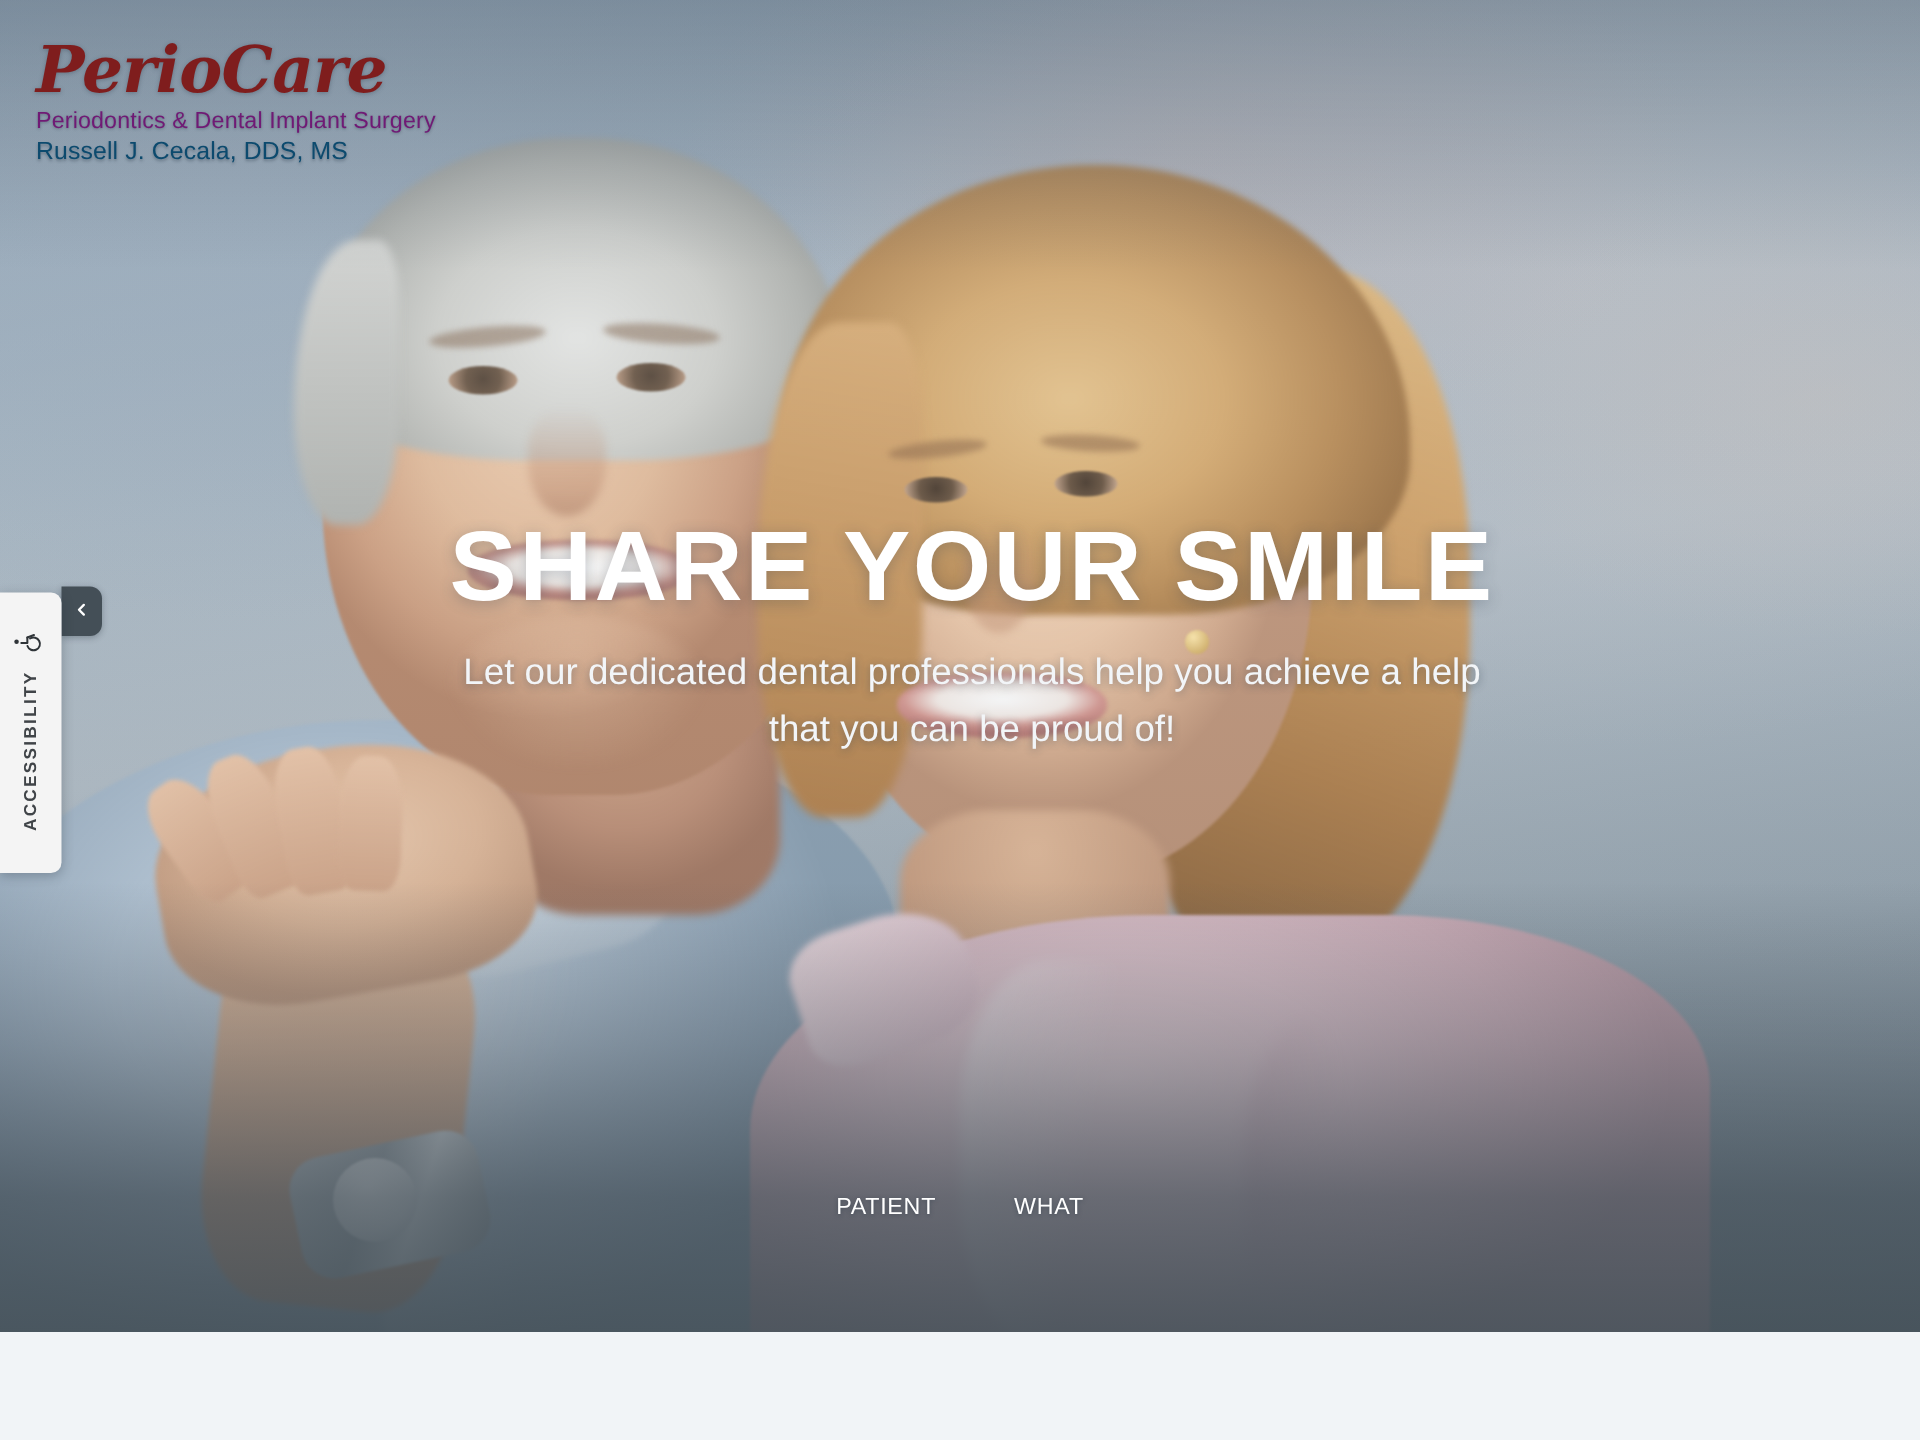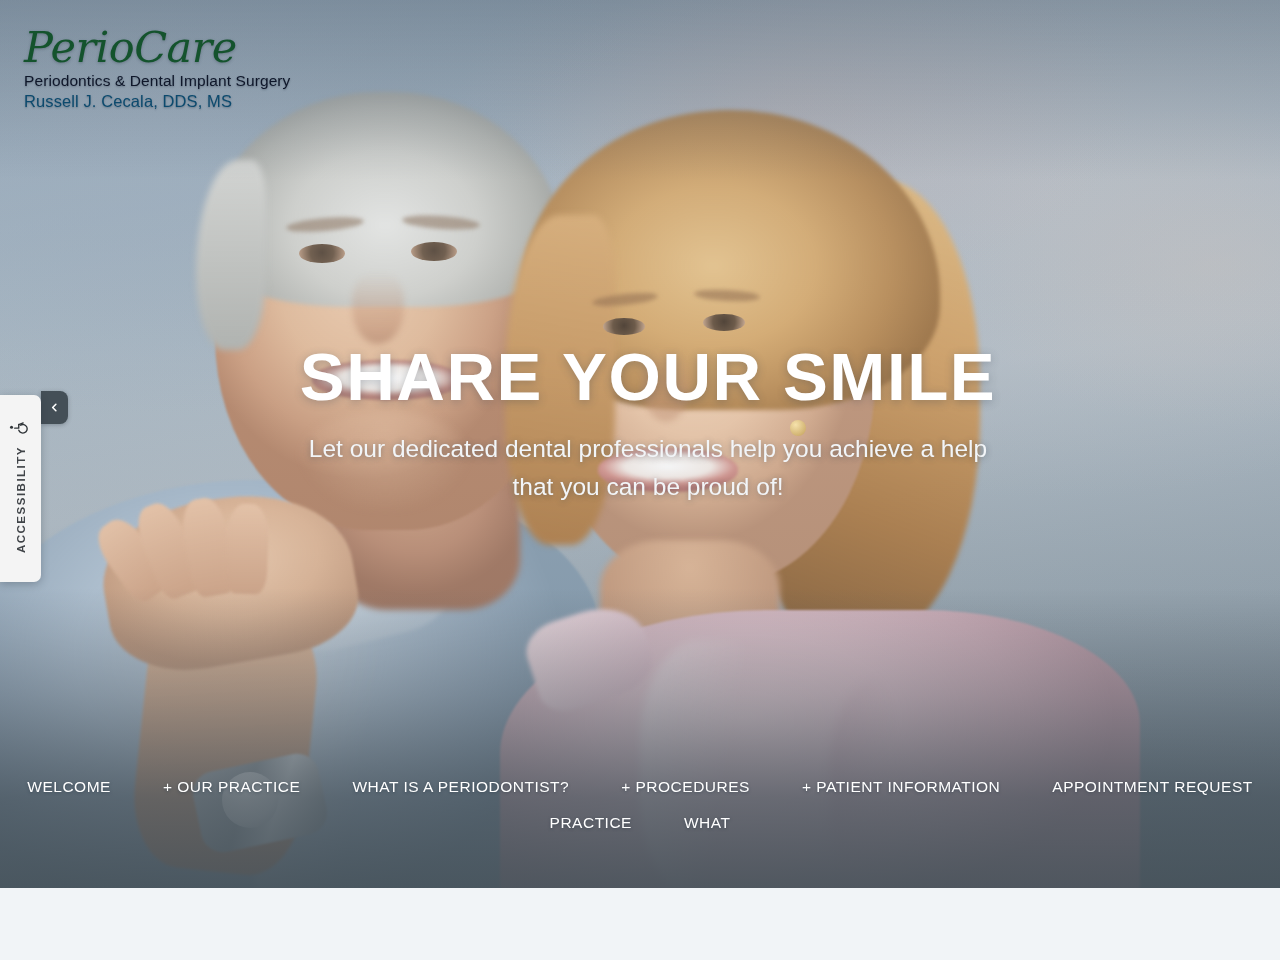--- a/index.html
+++ b/index.html
@@ -241,27 +241,27 @@
   }
   .hero-scrim-top {
     position:absolute; left:0; right:0; top:0; height:180px;
     background:linear-gradient(180deg, rgba(70,85,100,.34) 0%, rgba(70,85,100,0) 100%);
   }
 
   
   .logo-block { position:absolute; left:24px; top:24px; z-index:20; }
   .logo-word {
     font-family:"DejaVu Serif", serif;
-    font-style:italic; font-weight:normal;
+    font-style:italic; font-weight:bold;
     font-size:43px; line-height:46px;
-    color:#14532d; letter-spacing:-.5px;
+    color:#7f1d1d; letter-spacing:-.5px;
     text-shadow:0 1px 3px rgba(40,55,70,.35);
   }
   .logo-sub1 {
-    font-size:15.5px; line-height:20px; color:#0f172a;
+    font-size:15.5px; line-height:20px; color:#701a75;
     margin-top:1px; letter-spacing:.1px;
     text-shadow:0 1px 2px rgba(40,55,70,.4);
   }
   .logo-sub2 {
     font-size:16.5px; line-height:21px; color:#0c4a6e;
     letter-spacing:.1px;
     text-shadow:0 1px 2px rgba(40,55,70,.4);
   }
 
   .call-btn {
@@ -408,30 +408,22 @@
 
     <div class="hero-text">
       <div class="hero-title">SHARE YOUR SMILE</div>
       <div class="hero-sub">
         <div>Let our dedicated dental professionals help you achieve a help</div>
         <div>that you can be proud of!</div>
       </div>
     </div>
 
     <nav class="nav">
-      <div class="nav-row">
-        <div class="nav-item">WELCOME</div>
-        <div class="nav-item">+ OUR PRACTICE</div>
-        <div class="nav-item">WHAT IS A PERIODONTIST?</div>
-        <div class="nav-item">+ PROCEDURES</div>
-        <div class="nav-item">+ PATIENT INFORMATION</div>
-        <div class="nav-item">APPOINTMENT REQUEST</div>
-      </div>
       <div class="nav-row row2">
-        <div class="nav-item">PRACTICE</div>
+        <div class="nav-item">PATIENT</div>
         <div class="nav-item">WHAT</div>
       </div>
     </nav>
   </div>
 
   <div class="a11y">
     <span class="a11y-icon">
       <svg width="19" height="19" viewBox="0 0 24 24" fill="none" stroke="#2f3438" stroke-width="1.7" stroke-linecap="round" stroke-linejoin="round">
         <circle cx="13.5" cy="3.2" r="1.9" fill="#2f3438" stroke="none"></circle>
         <path d="M12.4 7.2v5.1h4.6"></path>

